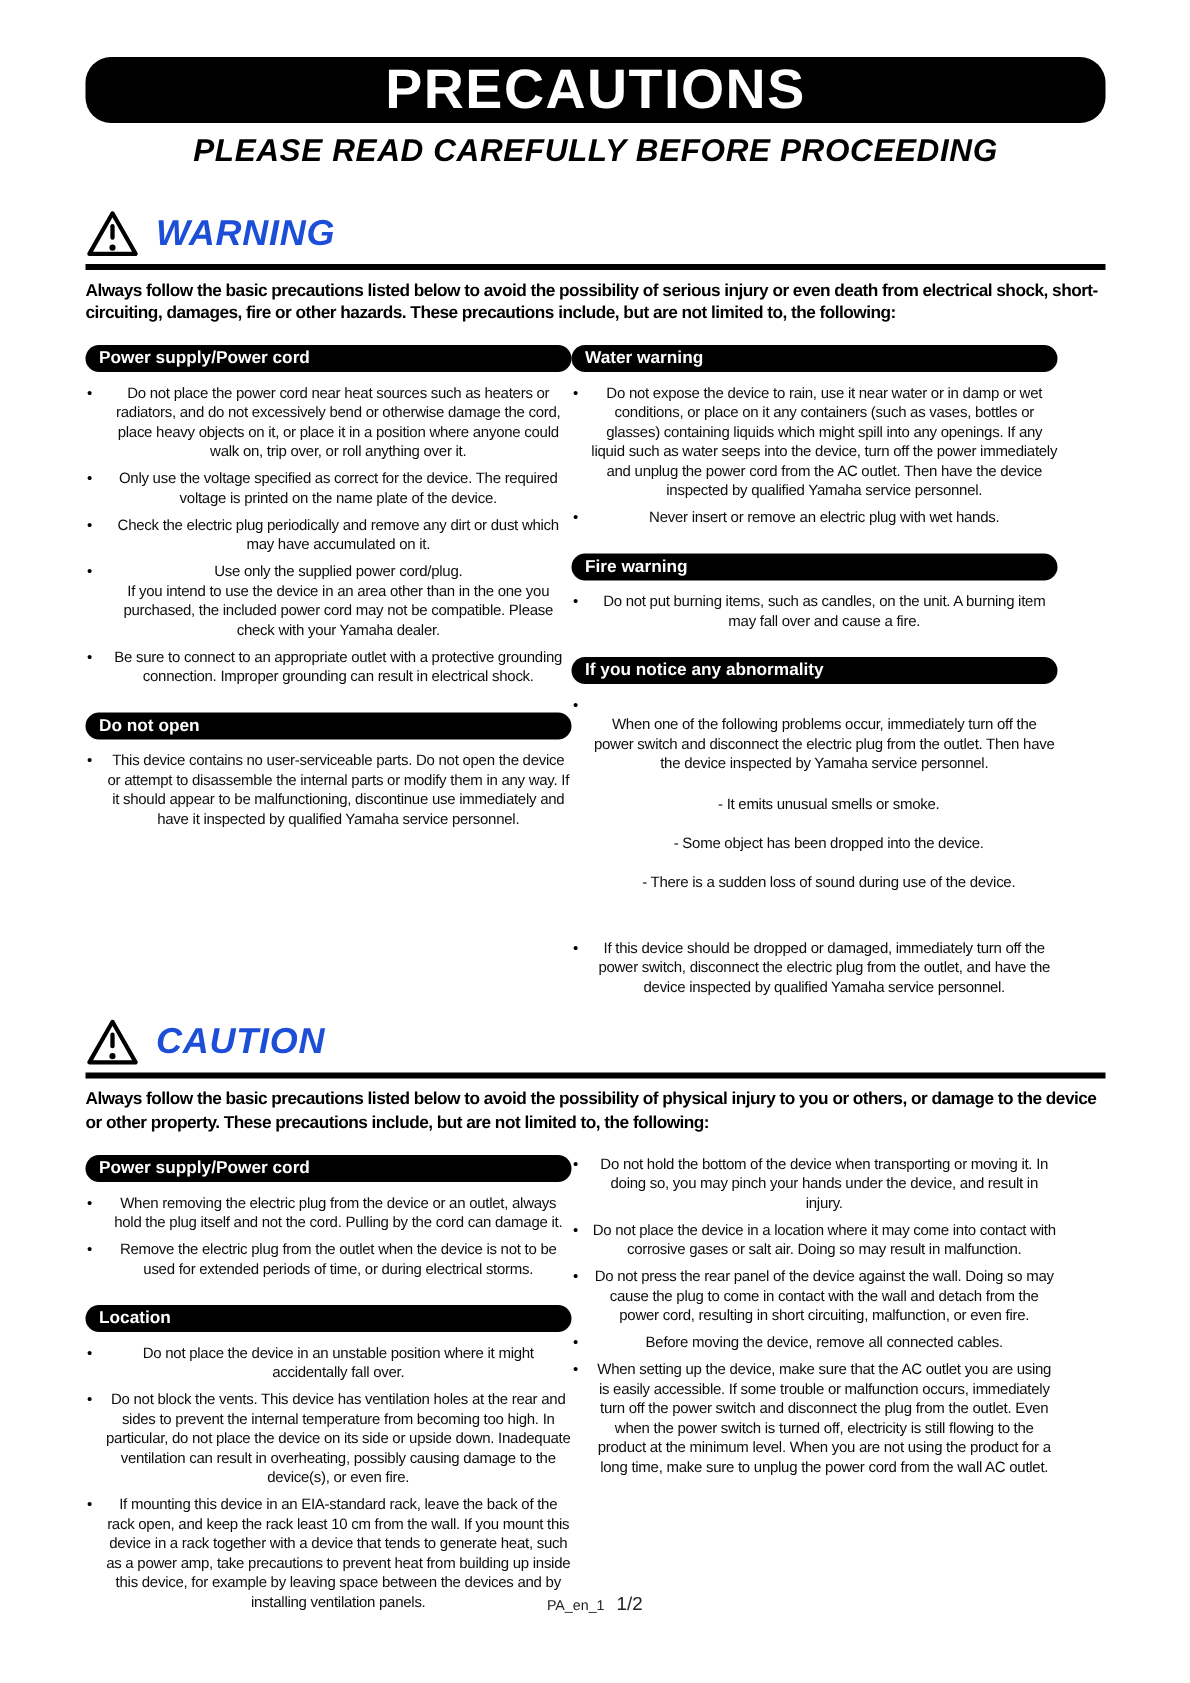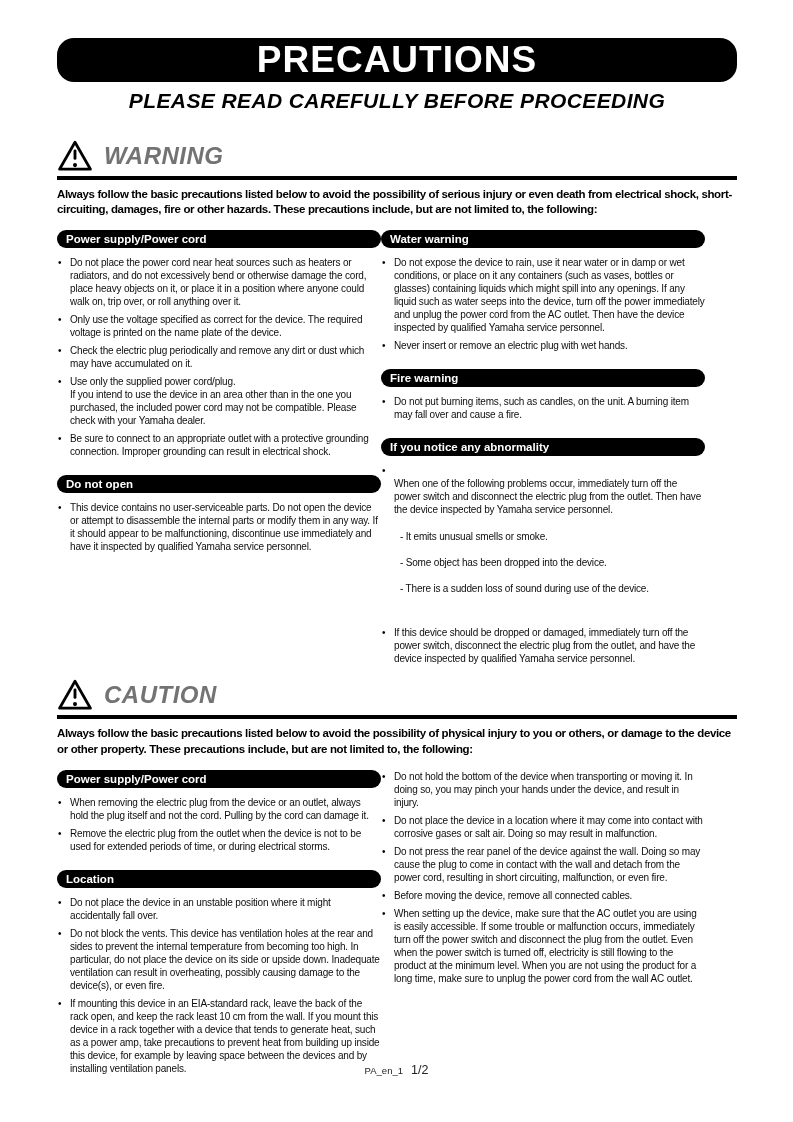--- a/index.html
+++ b/index.html
@@ -18,39 +18,39 @@
     margin-top:7px;text-align:center;font-size:21px;font-weight:bold;
     font-style:italic;letter-spacing:.4px;color:#000;
   }
   .note{
     margin-top:4px;text-align:center;font-size:15px;color:#000;
   }
   
   .sec-heading{display:flex;align-items:center;gap:11px;margin-top:27px;}
   .sec-heading .tri{flex:0 0 auto;display:block;}
   .sec-heading .sec-title{
-    font-size:24px;font-weight:bold;font-style:italic;color:#737373;letter-spacing:.5px;
+    font-size:24px;font-weight:bold;font-style:italic;color:#1d4ed8;letter-spacing:.5px;
   }
   .rule{height:4px;background:#000;margin-top:4px;}
   .intro{
     margin:7px 0 13px 0;font-size:11.5px;font-weight:bold;color:#000;
     letter-spacing:-0.35px;line-height:1.32;
   }
   
   .cols{display:flex;}
   .col{width:324px;box-sizing:border-box;}
   .pill-header{
     background:#000;color:#fff;font-weight:bold;font-size:11.5px;
     border-radius:9px;height:18px;line-height:18px;padding:0 9px;
     margin:0 0 8px 0;letter-spacing:0;
   }
   .pill-header.not-first{margin-top:17px;}
   .bullet{
     position:relative;padding-left:13px;font-size:10px;line-height:1.3;
-    letter-spacing:-0.18px;color:#0d0d0d;white-space:pre-line;
+    letter-spacing:-0.18px;color:#0d0d0d;white-space:pre-line;text-align:center;
   }
   .bullet::before{content:"\2022";position:absolute;left:1px;top:0;color:#000;}
   .bullet + .bullet{margin-top:5px;}
   .subitems{margin-top:1px;}
   .subitem{
     padding-left:6px;font-size:10px;line-height:1.3;letter-spacing:-0.18px;color:#0d0d0d;
   }
   .caution-block{margin-top:14px;}
   
   .footer{

